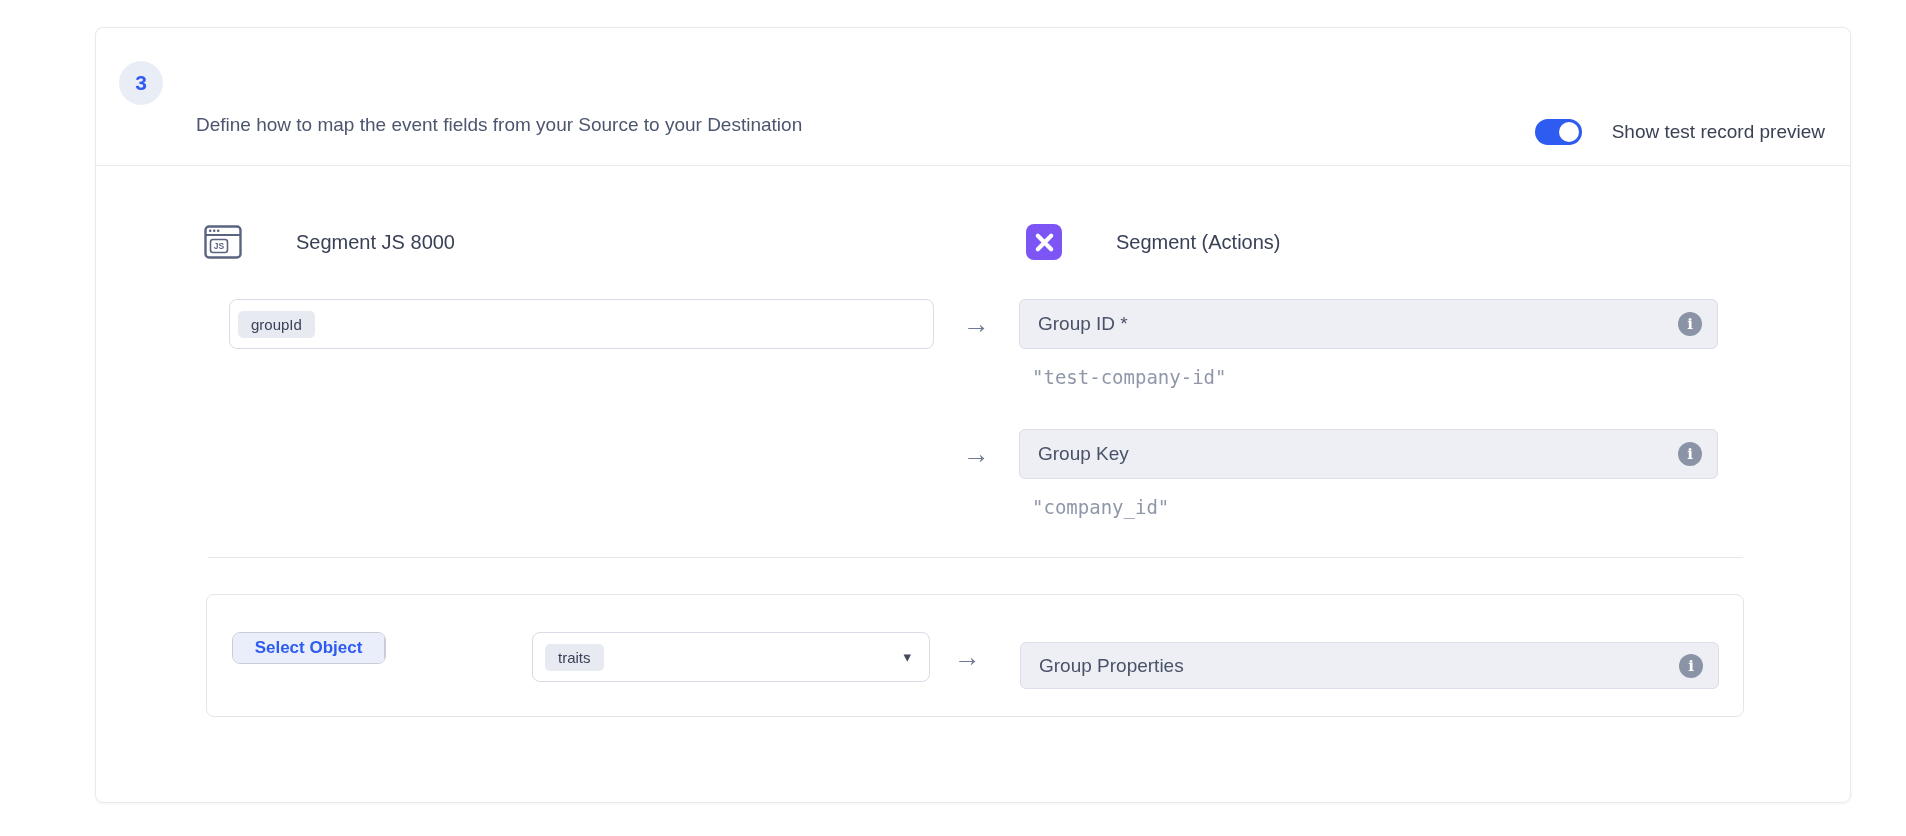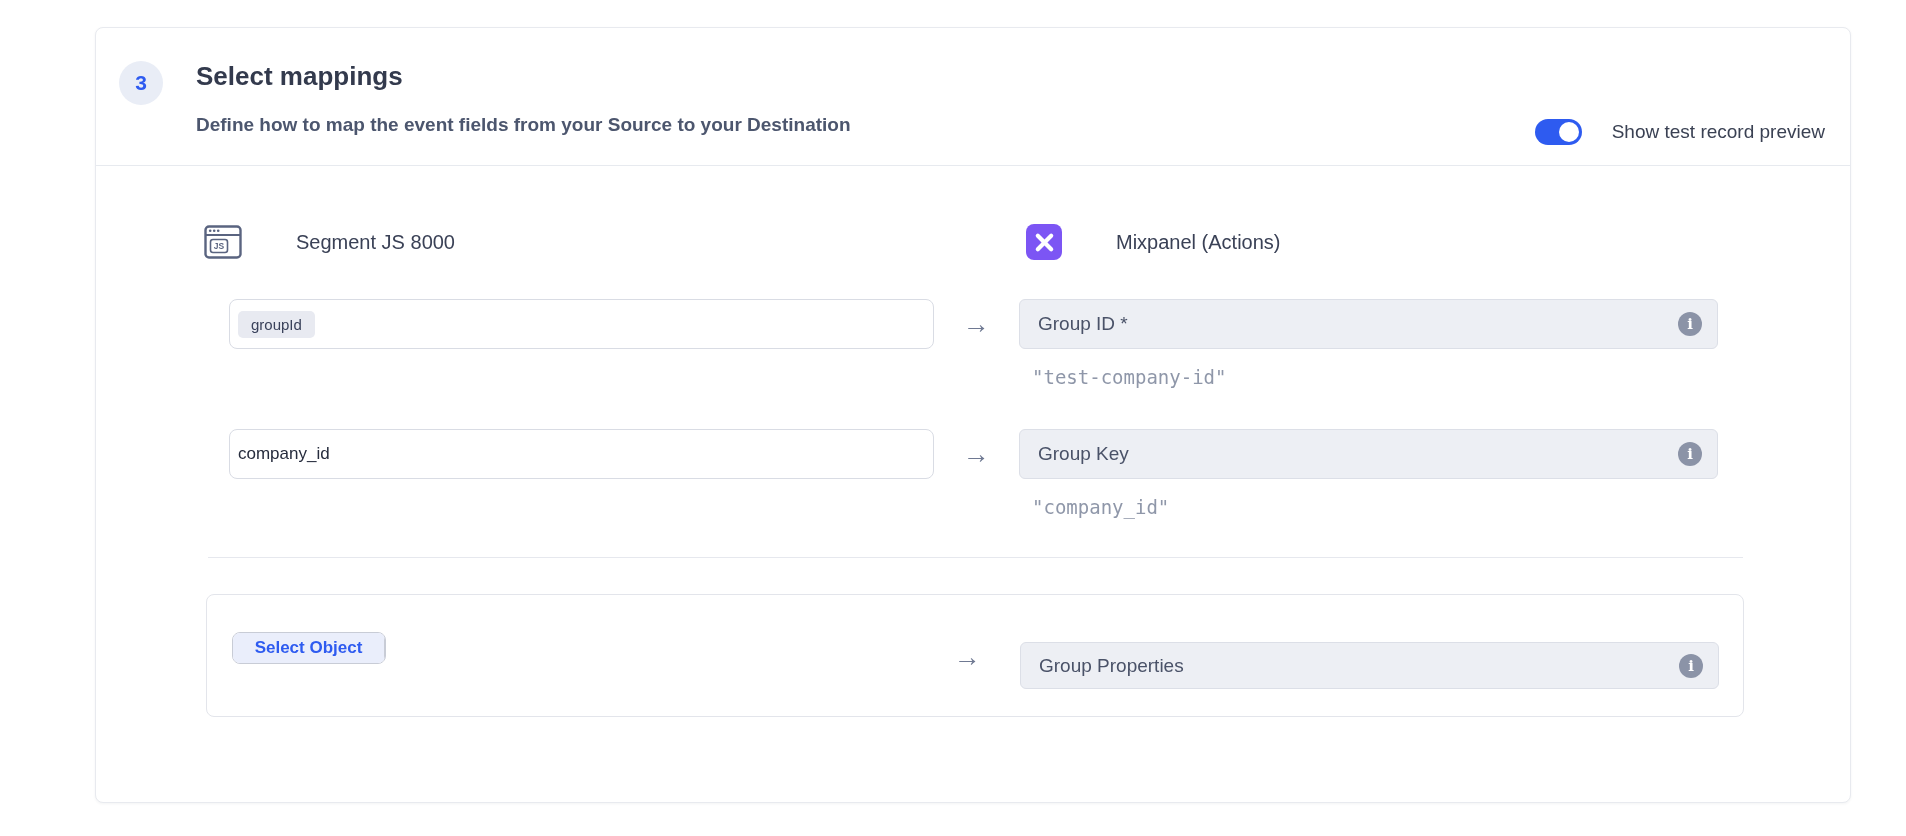--- a/index.html
+++ b/index.html
@@ -15,21 +15,21 @@
     background:#fff;border:1px solid #e8eaef;border-radius:8px;
     box-shadow:0 1px 3px rgba(25,35,65,.05);}
 
   
   .card-header{position:absolute;left:0;top:0;width:100%;height:138px;
     border-bottom:1px solid #e7eaef;}
   .step-badge{position:absolute;left:23px;top:33px;width:44px;height:44px;
     border-radius:50%;background:#e9edf6;color:var(--accent);
     font-size:21px;font-weight:700;display:flex;align-items:center;justify-content:center;}
   .header-title{position:absolute;left:100px;top:33px;font-size:26px;font-weight:700;color:#333a4d;}
-  .header-subtitle{position:absolute;left:100px;top:86px;font-size:19px;color:#4c566e;font-weight:bold;}
+  .header-subtitle{position:absolute;left:100px;top:86px;font-size:19px;color:#4c566e;}
   .toggle-row{position:absolute;right:25px;top:91px;display:flex;align-items:center;gap:30px;}
   .toggle{width:47px;height:26px;border-radius:13px;background:var(--accent);
     position:relative;cursor:pointer;flex:0 0 auto;}
   .toggle-knob{position:absolute;right:3px;top:3px;width:20px;height:20px;border-radius:50%;background:#fff;}
   .toggle-label{font-size:19px;color:#3a4153;}
 
   
   .col-header{position:absolute;display:flex;align-items:center;gap:30px;}
   .col-header.src{left:108px;top:197px;}
   .col-header.dst{left:930px;top:196px;}
@@ -73,21 +73,20 @@
   .obj-arrow{left:740px;top:47px;}
   .obj-dst{left:813px;top:47px;width:699px;height:47px;}
 </style>
 </head>
 <body>
 
 <div class="card">
 
   <div class="card-header">
     <div class="step-badge">3</div>
-    <div class="header-title">Select mappings</div>
     <div class="header-subtitle">Define how to map the event fields from your Source to your Destination</div>
     <div class="toggle-row">
       <div class="toggle" role="switch" aria-checked="true">
         <div class="toggle-knob"></div>
       </div>
       <span class="toggle-label">Show test record preview</span>
     </div>
   </div>
 
   <div class="col-header src">
@@ -105,49 +104,50 @@
     <span class="col-header-label">Segment JS 8000</span>
   </div>
 
   <div class="col-header dst">
     <span class="mixpanel-badge">
       <svg width="21" height="21" viewBox="0 0 22 22" fill="none">
         <path d="M4 4 L18 18" stroke="#fff" stroke-width="4.4" stroke-linecap="round"></path>
         <path d="M18 4 L4 18" stroke="#fff" stroke-width="4.4" stroke-linecap="round"></path>
       </svg>
     </span>
-    <span class="col-header-label">Mixpanel (Actions)</span>
+    <span class="col-header-label">Segment (Actions)</span>
   </div>
 
   <div class="src-input" style="top:271px;">
     <span class="chip">groupId</span>
   </div>
   <div class="arrow" style="left:860px;top:281px;">→</div>
   <div class="dst-field" style="top:271px;">
     <span class="dst-label">Group ID *</span>
     <span class="info-icon">i</span>
   </div>
   <div class="preview" style="top:338px;">"test-company-id"</div>
 
-  <div class="src-input" style="top:401px;">
-    <input class="plain-input" type="text" value="company_id" style="">
-  </div>
   <div class="arrow" style="left:860px;top:411px;">→</div>
   <div class="dst-field" style="top:401px;">
     <span class="dst-label">Group Key</span>
     <span class="info-icon">i</span>
   </div>
   <div class="preview" style="top:468px;">"company_id"</div>
 
   <div class="mid-divider"></div>
 
   <div class="object-box">
     <div class="btn-group">
       <button class="btn-select">Select Object</button>
     </div>
+    <div class="dropdown">
+      <span class="chip">traits</span>
+      <span class="caret">▾</span>
+    </div>
     <div class="arrow obj-arrow">→</div>
     <div class="dst-field obj-dst">
       <span class="dst-label">Group Properties</span>
       <span class="info-icon">i</span>
     </div>
   </div>
 
 </div>
 
 </body></html>

